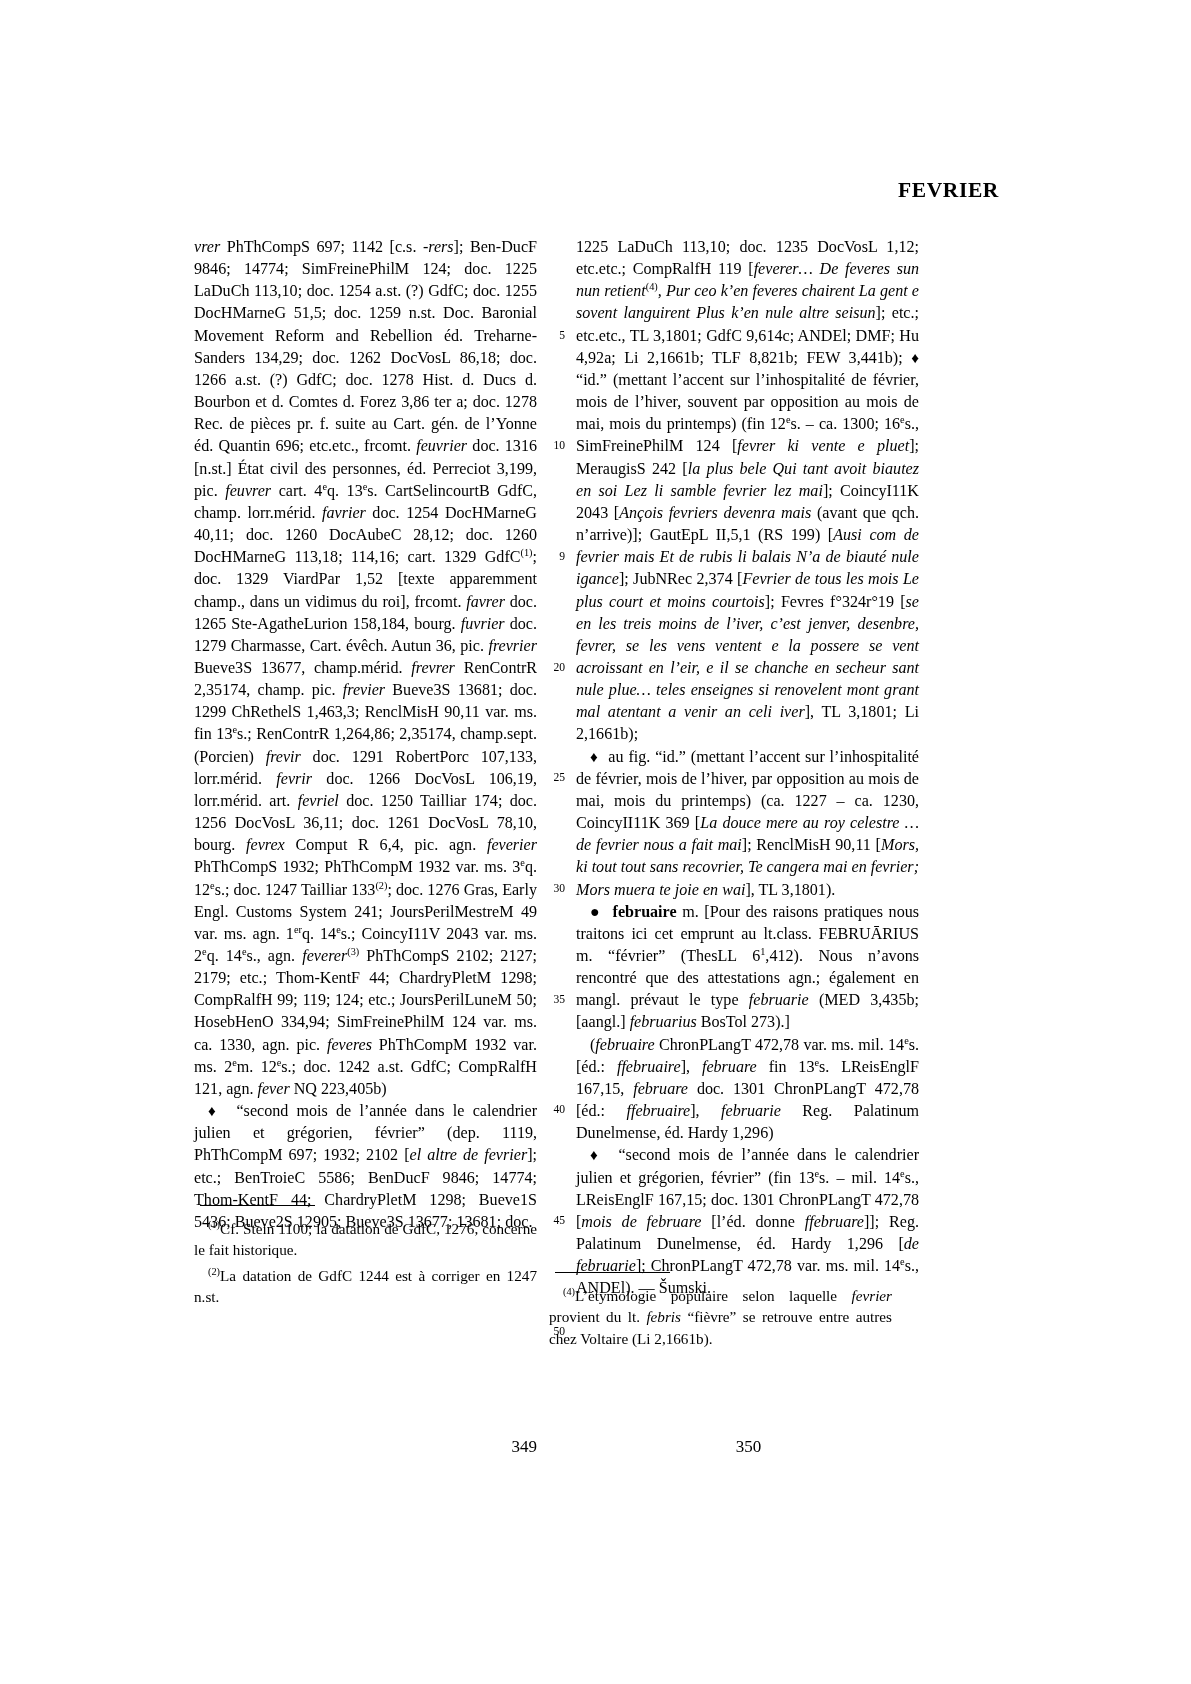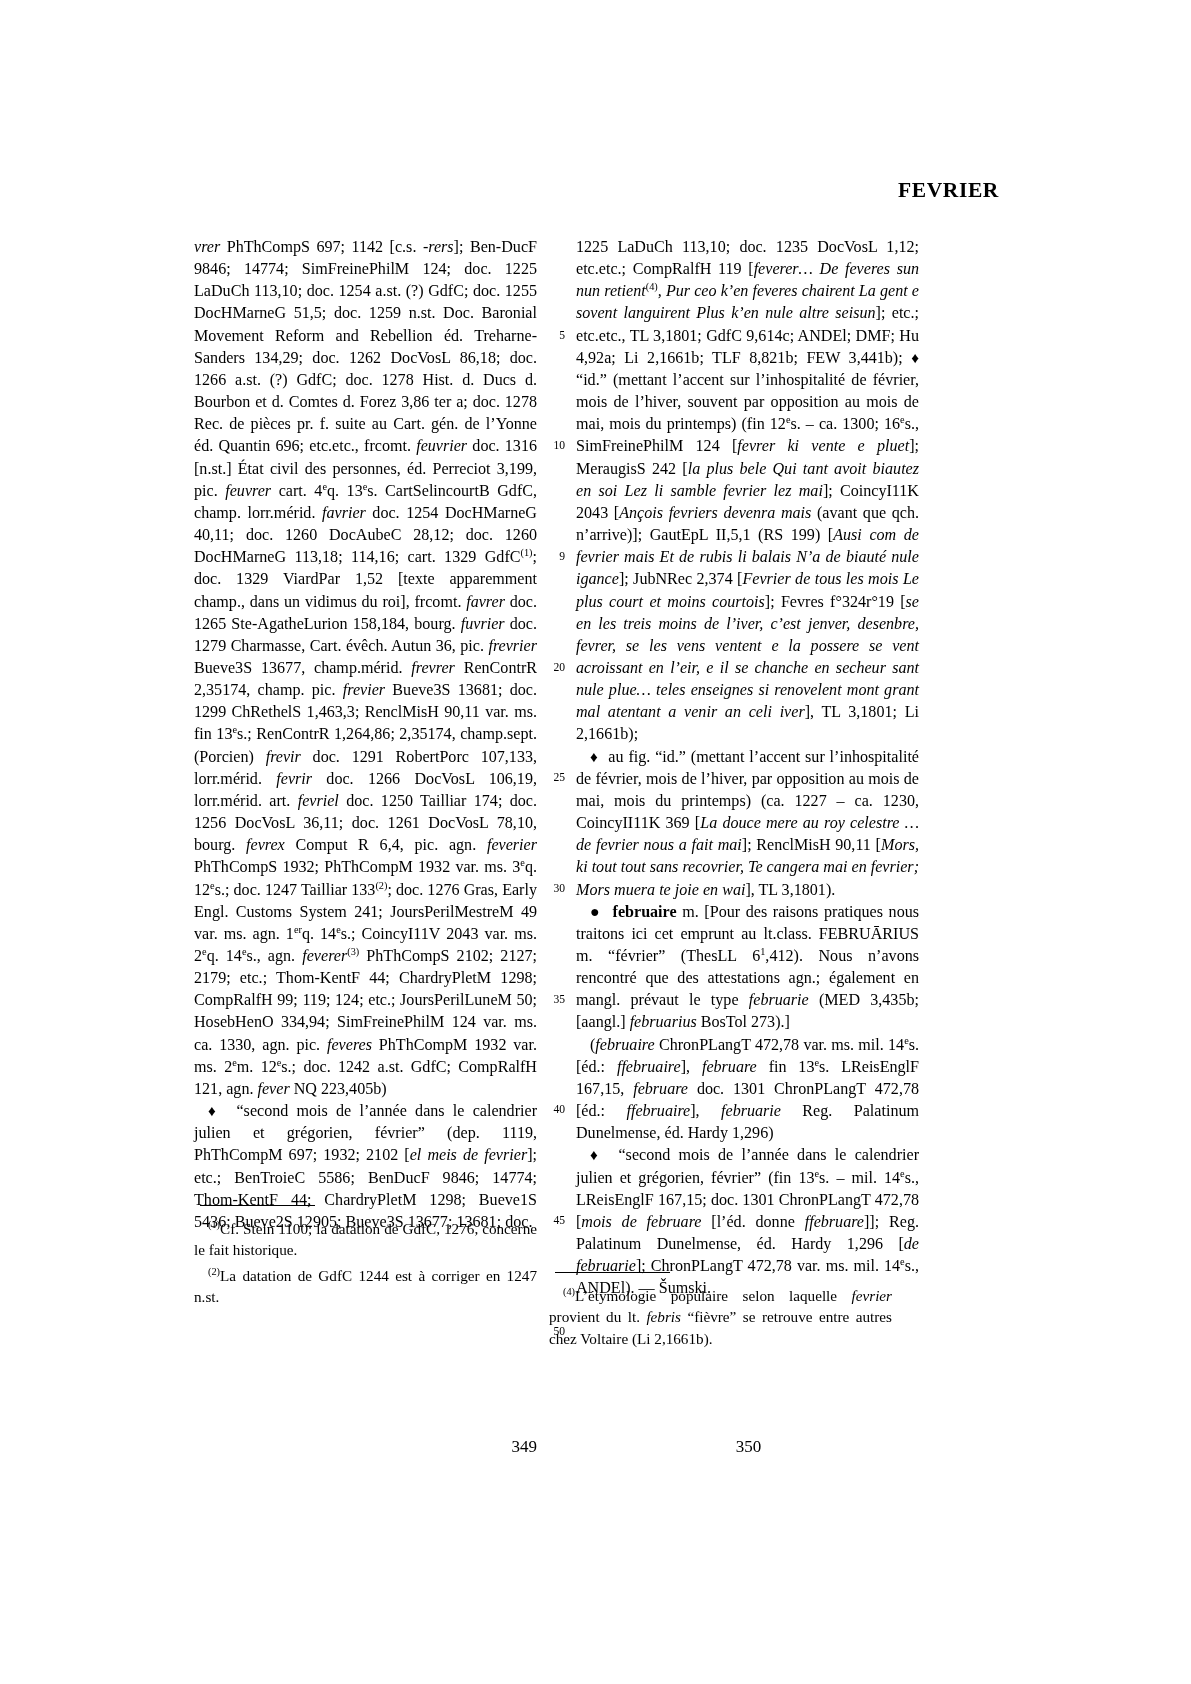--- a/index.html
+++ b/index.html
@@ -116,21 +116,21 @@
 </style>
 </head>
 <body>
 
 <div class="page">
 
   <div class="running-head">FEVRIER</div>
 
   <div class="col col-left">
     <p><i>vrer</i> PhThCompS 697; 1142 [c.s. <i>-rers</i>]; Ben-DucF 9846; 14774; SimFreinePhilM 124; doc. 1225 LaDuCh 113,10; doc. 1254 a.st. (?) GdfC; doc. 1255 DocHMarneG 51,5; doc. 1259 n.st. Doc. Baronial Movement Reform and Rebellion éd. Treharne-Sanders 134,29; doc. 1262 DocVosL 86,18; doc. 1266 a.st. (?) GdfC; doc. 1278 Hist. d. Ducs d. Bourbon et d. Comtes d. Forez 3,86 ter a; doc. 1278 Rec. de pièces pr. f. suite au Cart. gén. de l’Yonne éd. Quantin 696; etc.etc., frcomt. <i>feuvrier</i> doc. 1316 [n.st.] État civil des personnes, éd. Perreciot 3,199, pic. <i>feuvrer</i> cart. 4<sup>e</sup>q. 13<sup>e</sup>s. CartSelincourtB GdfC, champ. lorr.mérid. <i>favrier</i> doc. 1254 DocHMarneG 40,11; doc. 1260 DocAubeC 28,12; doc. 1260 DocHMarneG 113,18; 114,16; cart. 1329 GdfC<sup>(1)</sup>; doc. 1329 ViardPar 1,52 [texte apparemment champ., dans un vidimus du roi], frcomt. <i>favrer</i> doc. 1265 Ste-AgatheLurion 158,184, bourg. <i>fuvrier</i> doc. 1279 Charmasse, Cart. évêch. Autun 36, pic. <i>frevrier</i> Bueve3S 13677, champ.mérid. <i>frevrer</i> RenContrR 2,35174, champ. pic. <i>frevier</i> Bueve3S 13681; doc. 1299 ChRethelS 1,463,3; RenclMisH 90,11 var. ms. fin 13<sup>e</sup>s.; RenContrR 1,264,86; 2,35174, champ.sept. (Porcien) <i>frevir</i> doc. 1291 RobertPorc 107,133, lorr.mérid. <i>fevrir</i> doc. 1266 DocVosL 106,19, lorr.mérid. art. <i>fevriel</i> doc. 1250 Tailliar 174; doc. 1256 DocVosL 36,11; doc. 1261 DocVosL 78,10, bourg. <i>fevrex</i> Comput R 6,4, pic. agn. <i>feverier</i> PhThCompS 1932; PhThCompM 1932 var. ms. 3<sup>e</sup>q. 12<sup>e</sup>s.; doc. 1247 Tailliar 133<sup>(2)</sup>; doc. 1276 Gras, Early Engl. Customs System 241; JoursPerilMestreM 49 var. ms. agn. 1<sup>er</sup>q. 14<sup>e</sup>s.; CoincyI11V 2043 var. ms. 2<sup>e</sup>q. 14<sup>e</sup>s., agn. <i>feverer</i><sup>(3)</sup> PhThCompS 2102; 2127; 2179; etc.; Thom-KentF 44; ChardryPletM 1298; CompRalfH 99; 119; 124; etc.; JoursPerilLuneM 50; HosebHenO 334,94; SimFreinePhilM 124 var. ms. ca. 1330, agn. pic. <i>feveres</i> PhThCompM 1932 var. ms. 2<sup>e</sup>m. 12<sup>e</sup>s.; doc. 1242 a.st. GdfC; CompRalfH 121, agn. <i>fever</i> NQ 223,405b)</p>
-    <p class="indent"><span class="lozenge">♦</span>&nbsp;&nbsp;“second mois de l’année dans le calendrier julien et grégorien, février” (dep. 1119, PhThCompM 697; 1932; 2102 [<i>el meis de fevrier</i>]; etc.; BenTroieC 5586; BenDucF 9846; 14774; Thom-KentF 44; ChardryPletM 1298; Bueve1S 5436; Bueve2S 12905; Bueve3S 13677; 13681; doc.</p>
+    <p class="indent"><span class="lozenge">♦</span>&nbsp;&nbsp;“second mois de l’année dans le calendrier julien et grégorien, février” (dep. 1119, PhThCompM 697; 1932; 2102 [<i>el altre de fevrier</i>]; etc.; BenTroieC 5586; BenDucF 9846; 14774; Thom-KentF 44; ChardryPletM 1298; Bueve1S 5436; Bueve2S 12905; Bueve3S 13677; 13681; doc.</p>
   </div>
 
   <div class="footnotes left">
     <div class="fn-rule"></div>
     <p>
       <span class="fn-mark">(1)</span><span>Cf. Stein 1100; la datation de GdfC, 1276, concerne le fait historique.</span>
     </p>
     <p>
       <span class="fn-mark">(2)</span><span>La datation de GdfC 1244 est à corriger en 1247 n.st.</span>
     </p>

